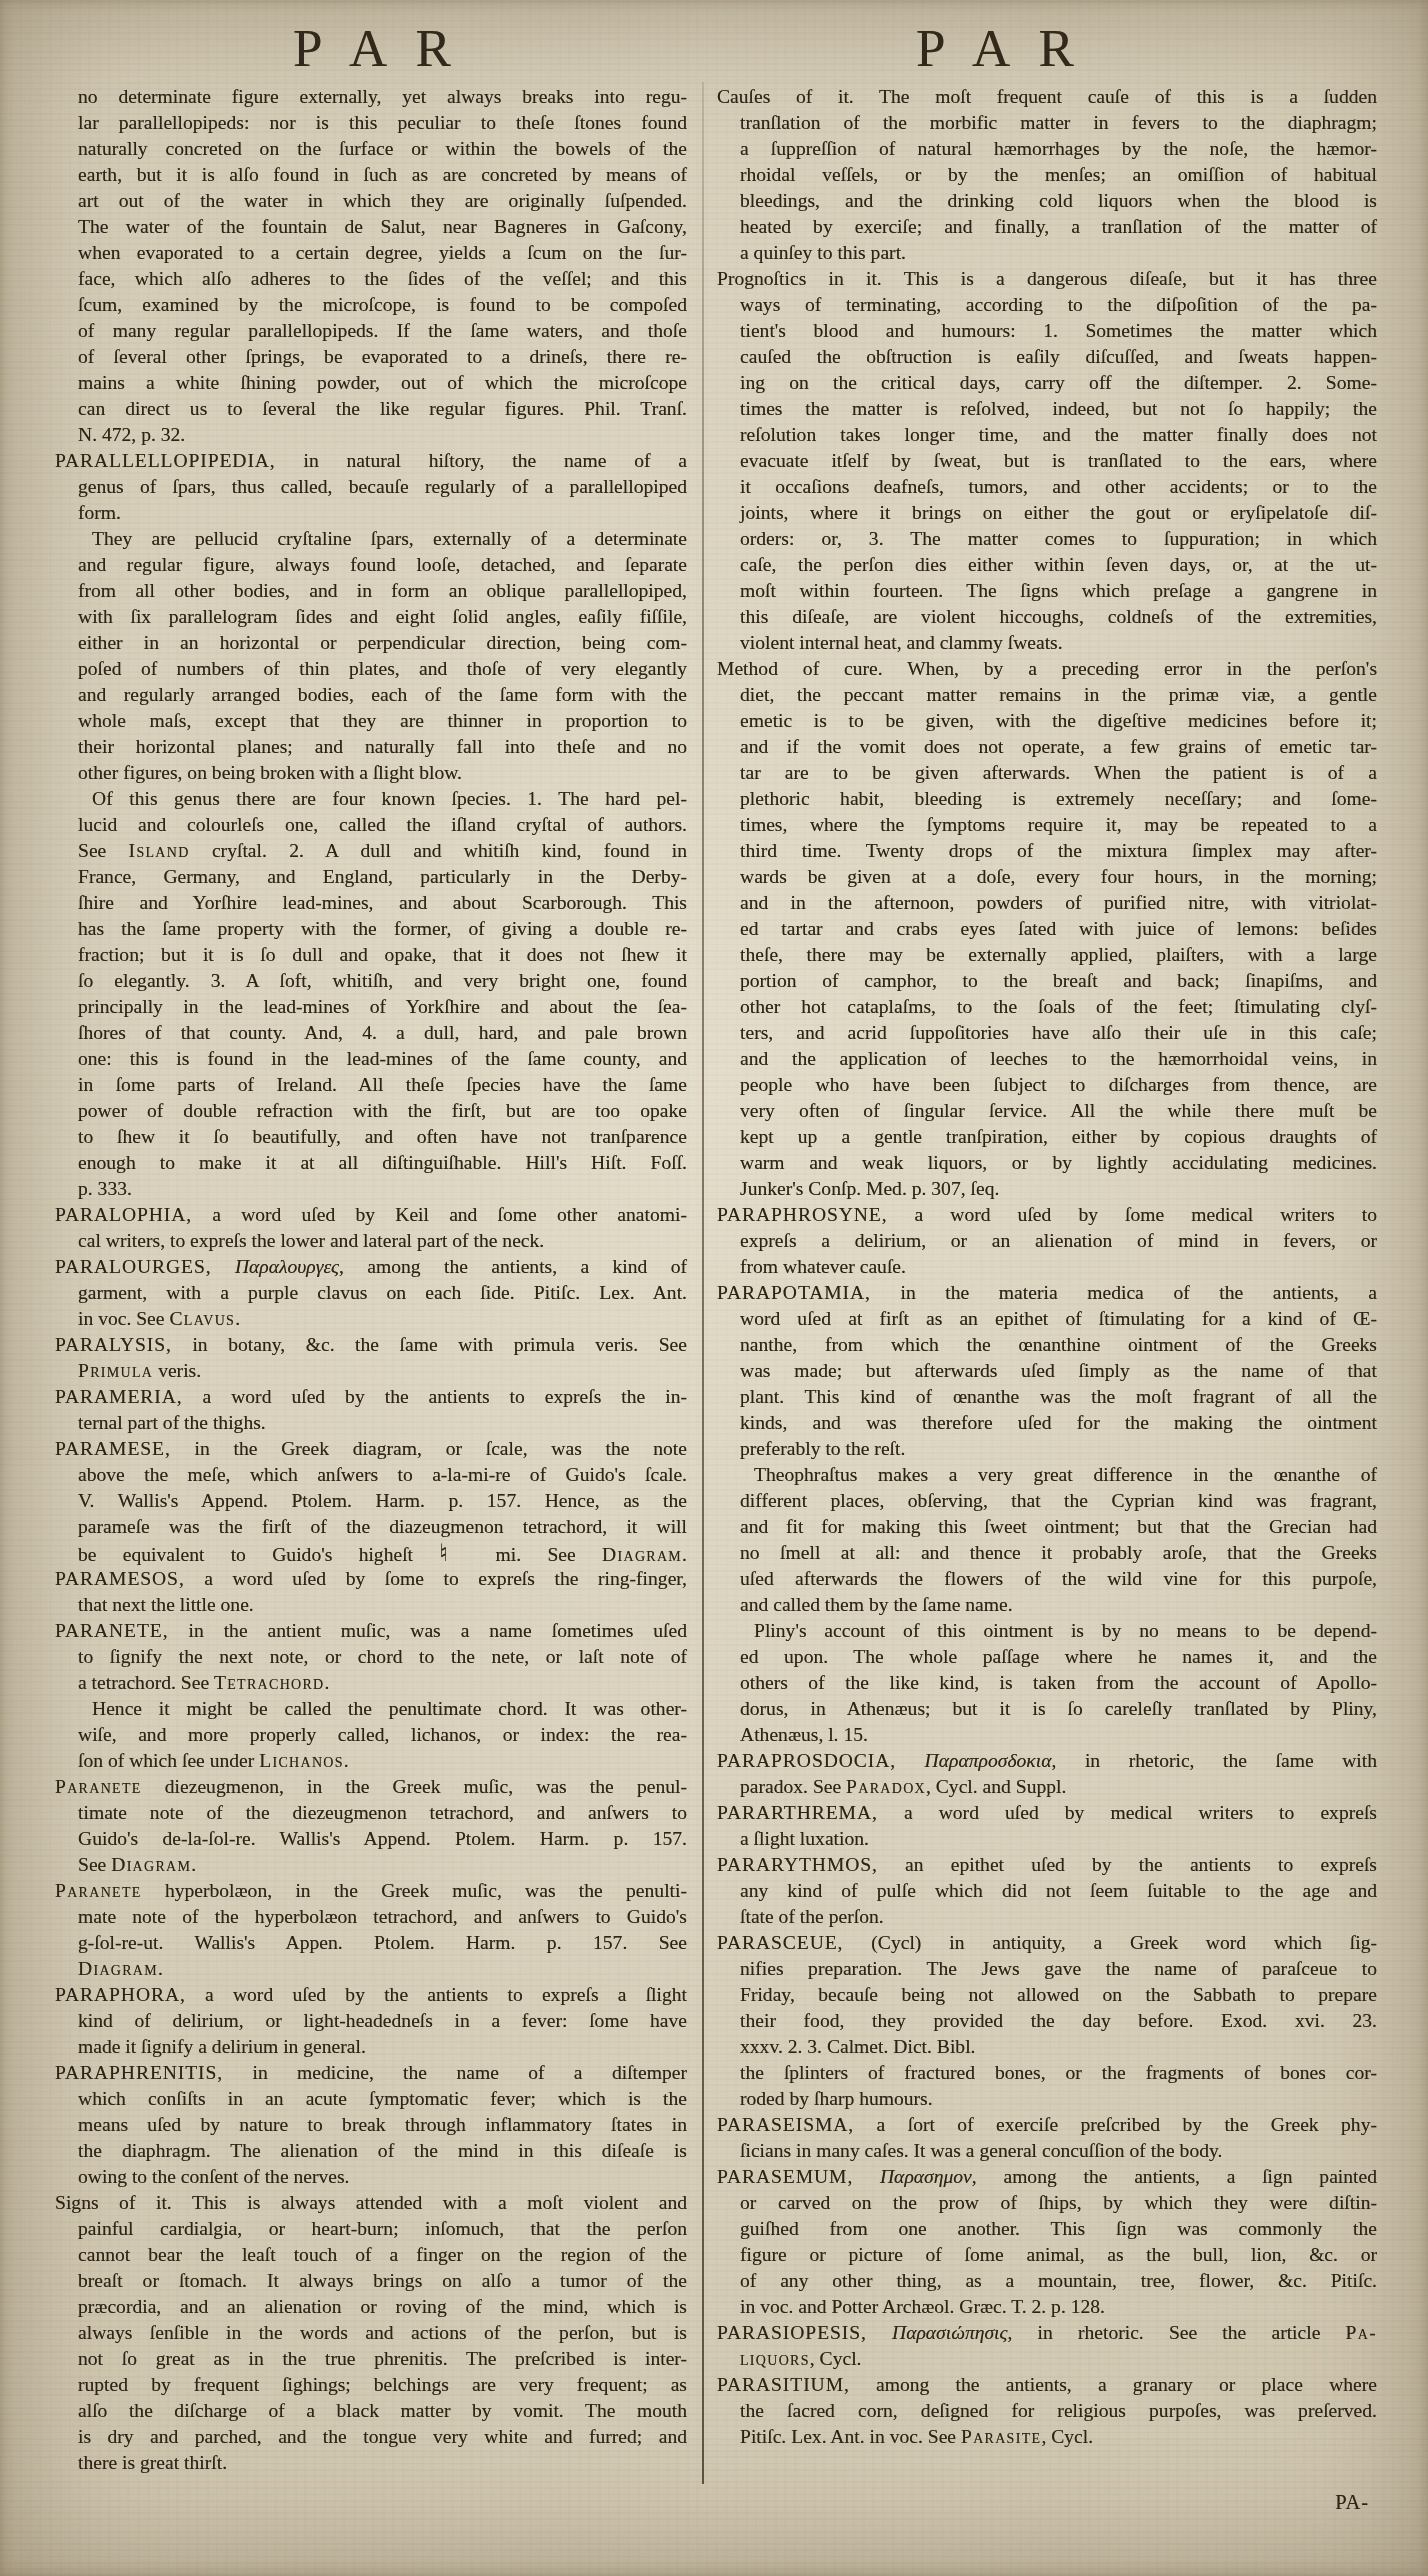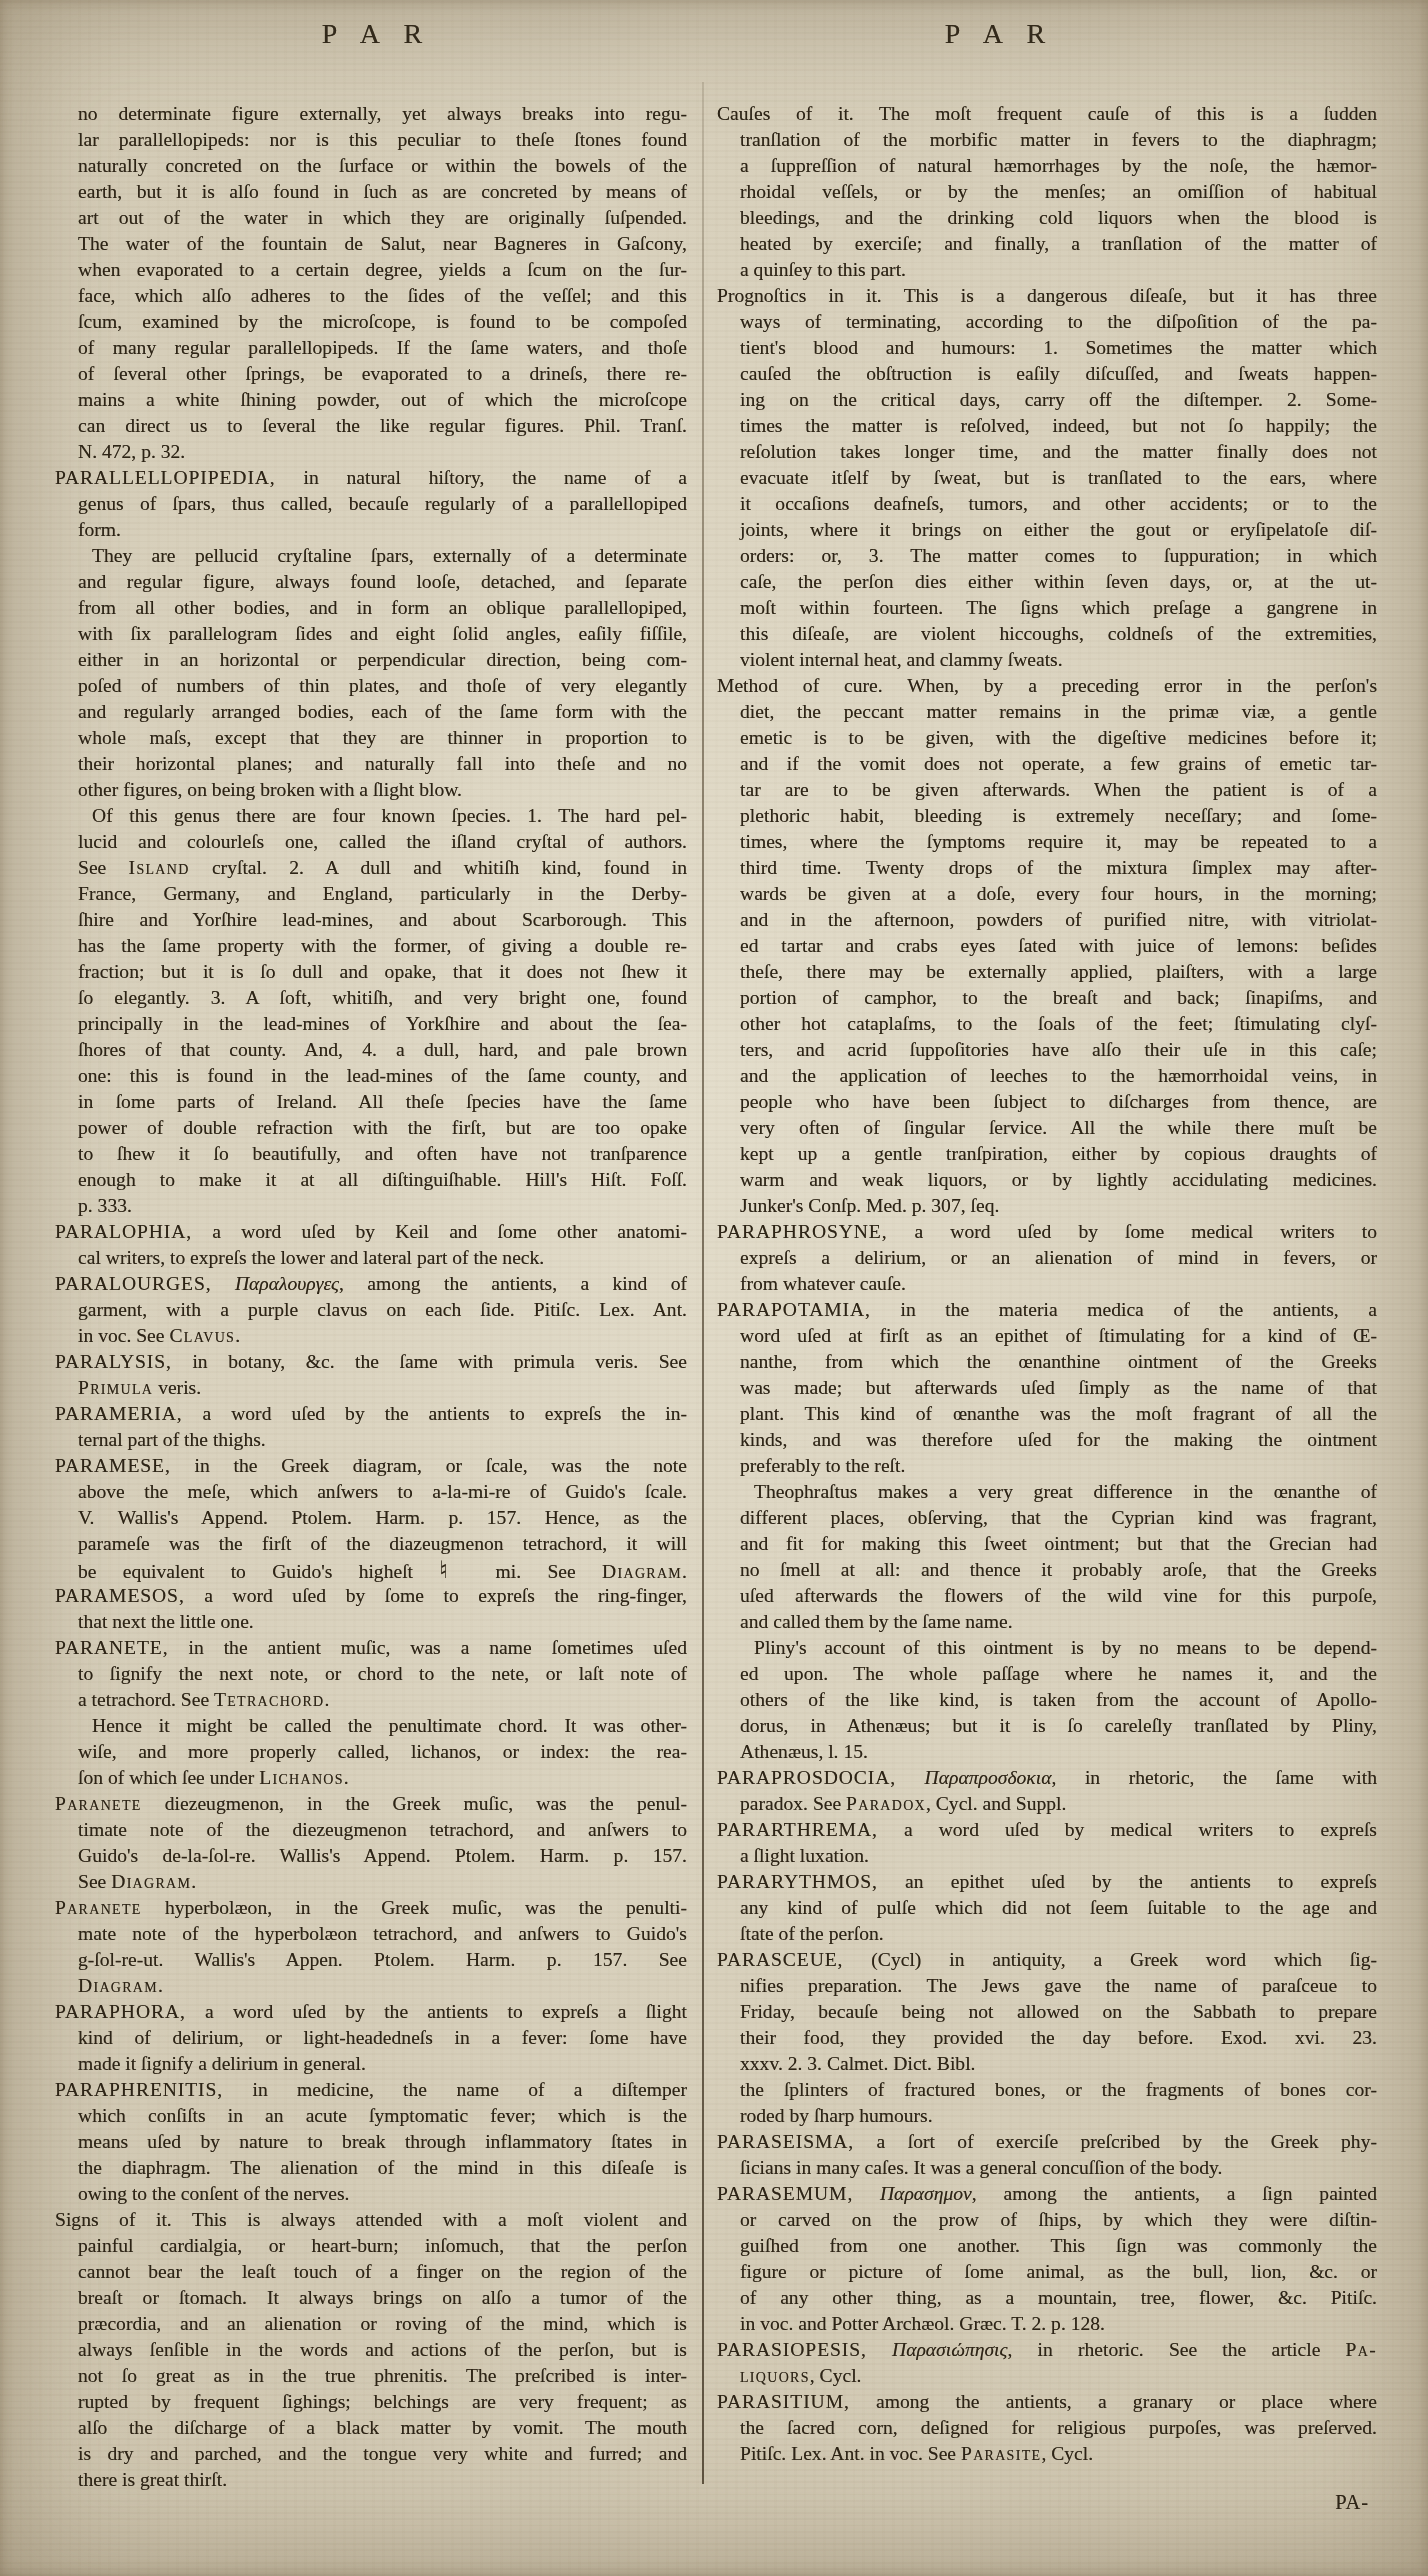--- a/index.html
+++ b/index.html
@@ -14,30 +14,30 @@
       radial-gradient(ellipse 120% 90% at 50% 42%, rgba(255,253,242,0.30), rgba(120,100,65,0.10) 75%, rgba(90,72,45,0.22) 100%),
       repeating-linear-gradient(0deg, rgba(120,100,70,0.05) 0 1.8px, rgba(0,0,0,0) 1.8px 6.2px),
       repeating-linear-gradient(90deg, rgba(140,120,85,0.03) 0 2.7px, rgba(0,0,0,0) 2.7px 9.8px),
       #d7cfba;
     box-shadow: inset 0 0 125px rgba(92,74,46,0.42), inset 0 0 12.5px rgba(92,74,46,0.30);
     color:#2d2416;
     text-shadow:0 0 0.6px rgba(45,36,22,0.5);
   }
   .running-head{
     position:absolute;top:18px;height:53px;
-    font-size:28px;letter-spacing:9px;
+    font-size:53px;letter-spacing:9px;
     text-align:center;color:#32291a;
   }
   .running-head.left{left:252px;width:249px;}
   .running-head.right{left:875px;width:249px;}
   .col-rule{
     position:absolute;left:702px;top:82px;width:1.8px;height:2402px;
     background:linear-gradient(180deg, rgba(80,66,44,0.18), rgba(80,66,44,0.55) 22%, rgba(62,50,32,0.72) 70%, rgba(62,50,32,0.78));
   }
-  .column{position:absolute;top:101px;font-size:19.6px;line-height:26px;}
+  .column{position:absolute;top:84px;font-size:19.6px;line-height:26px;}
   #col-left{left:55px;width:632px;}
   #col-right{left:717px;width:660px;}
   .block{margin:0;}
   .line{
     height:26px;white-space:normal;
     text-align:justify;text-align-last:justify;
   }
   .line.end{text-align-last:left;}
   .ind1{padding-left:23px;}
   .ind2{padding-left:37px;}

